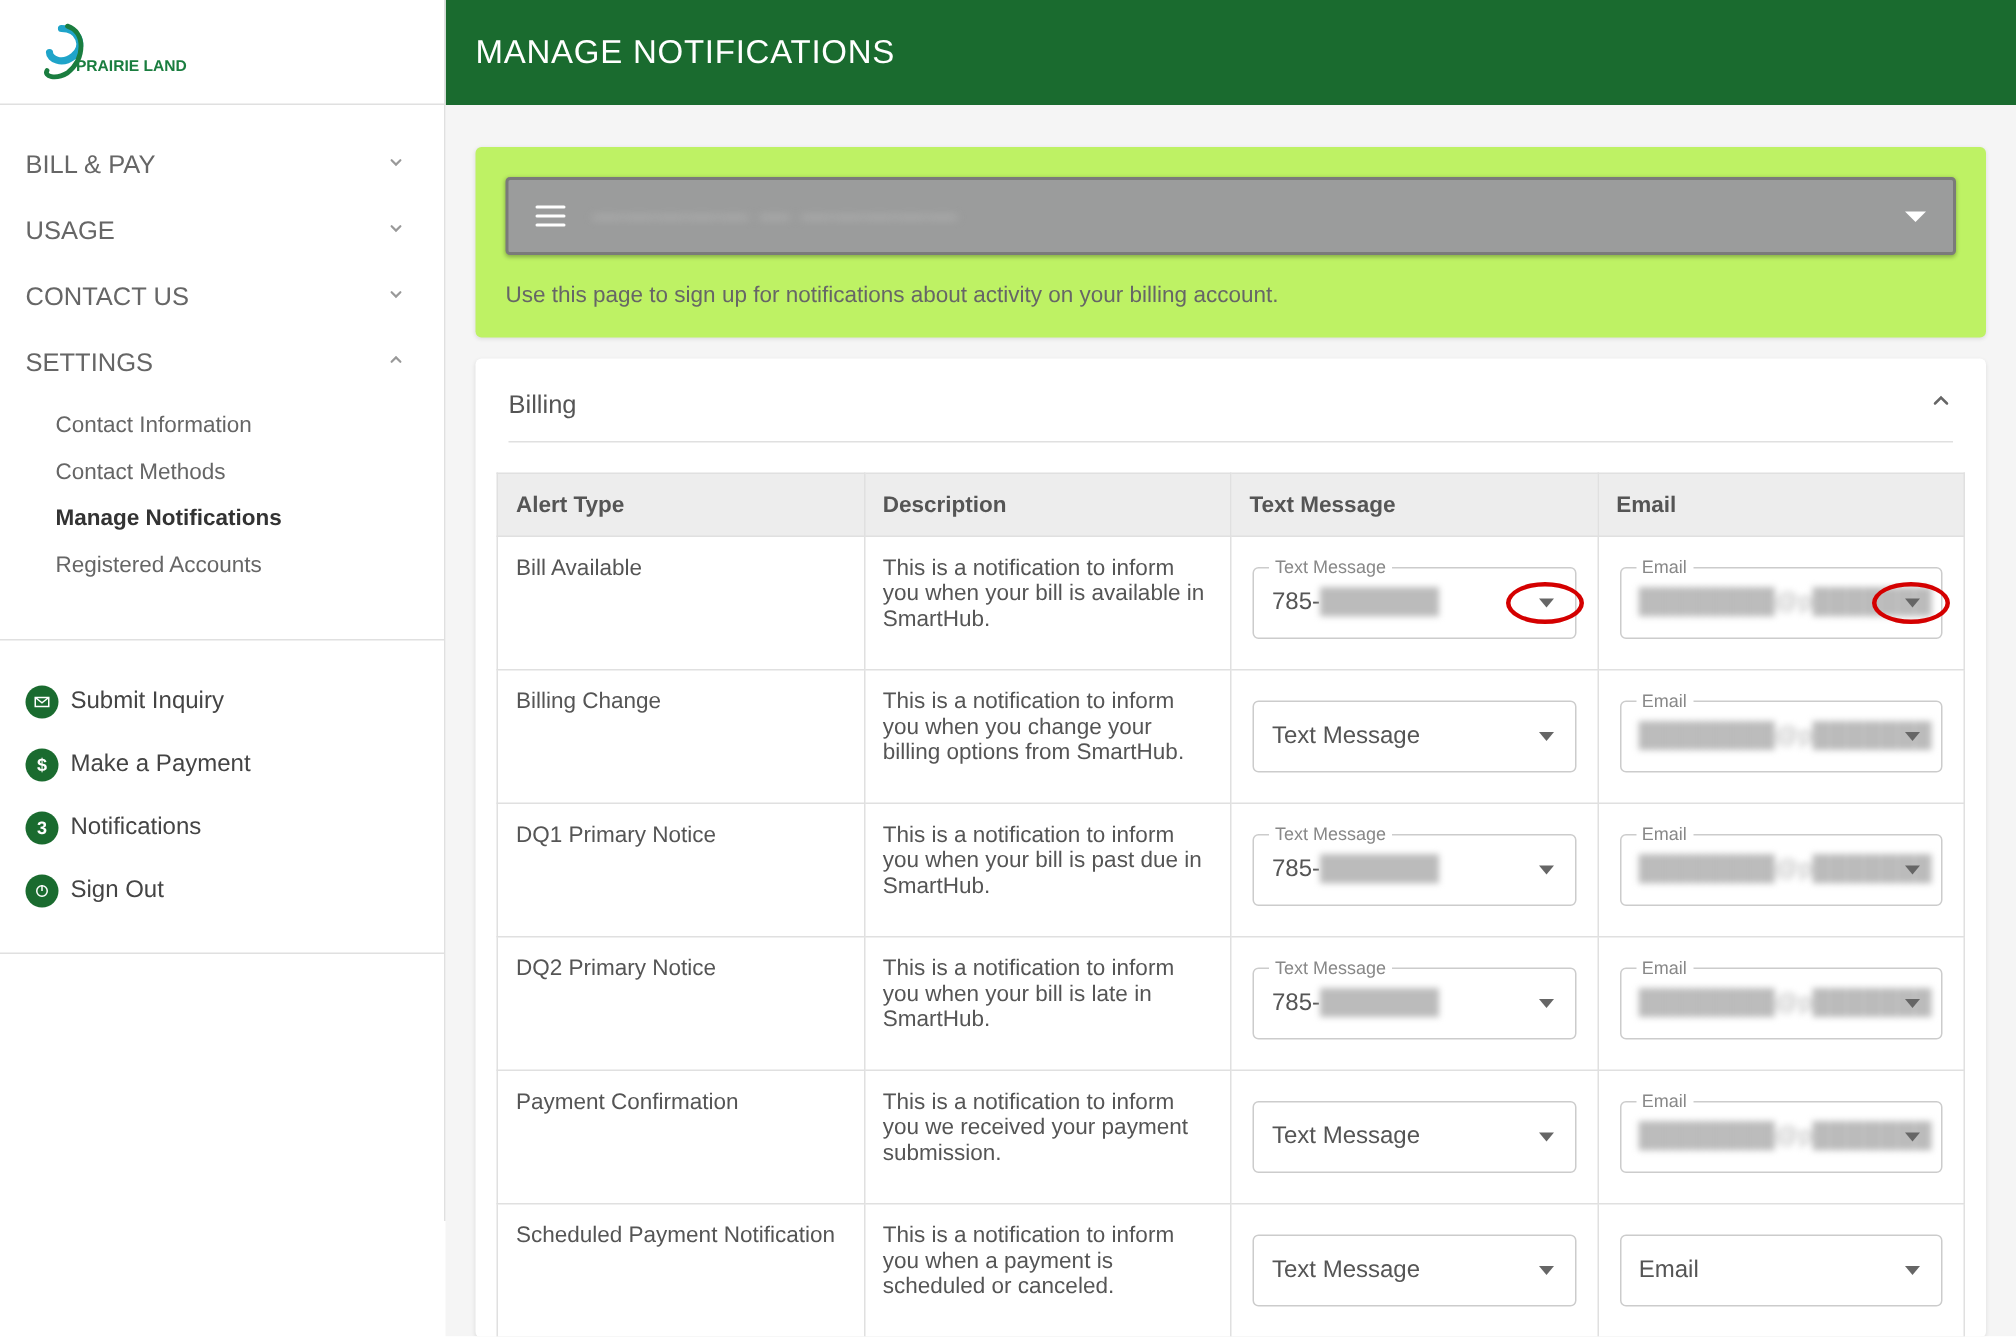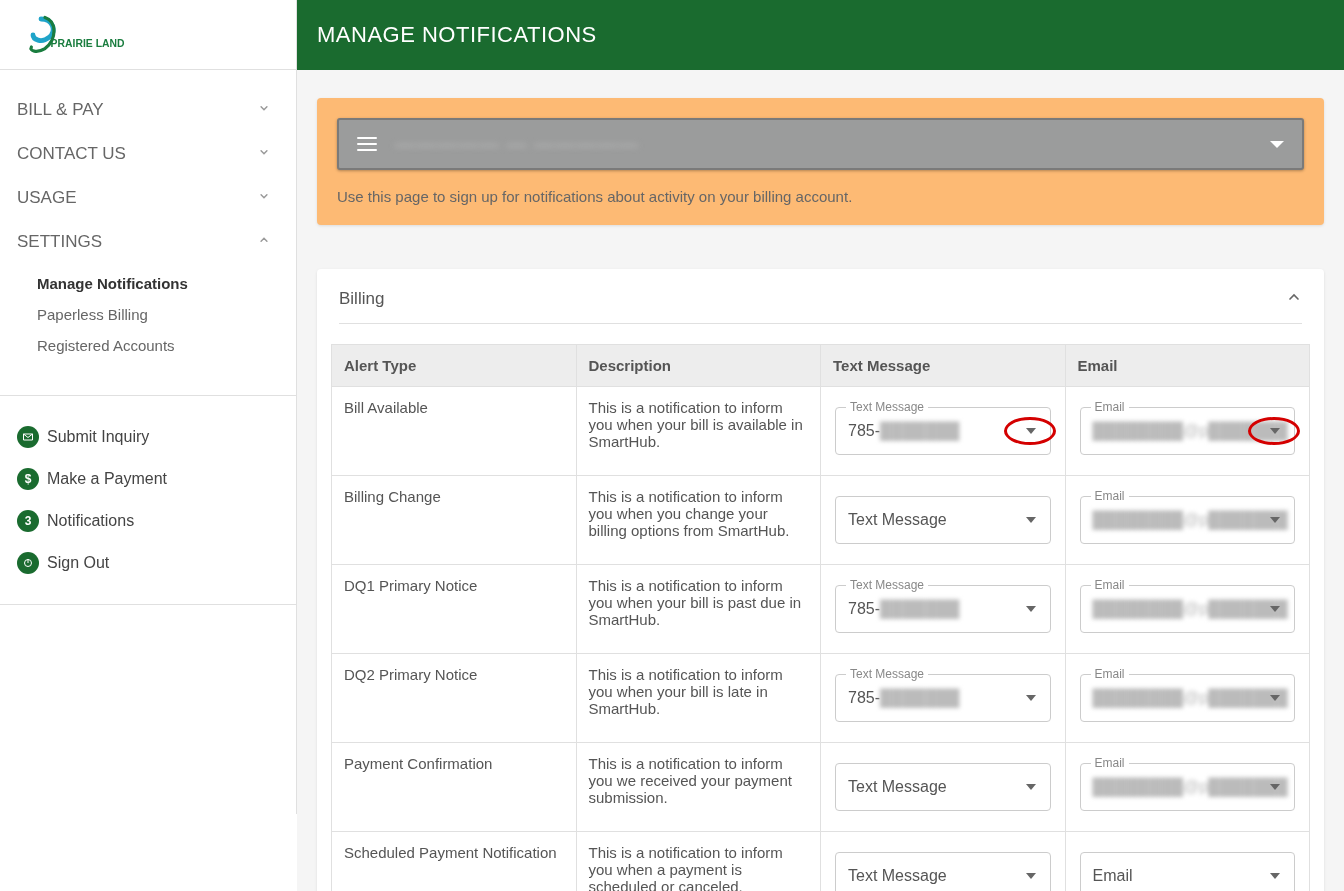--- a/index.html
+++ b/index.html
@@ -16,21 +16,21 @@
   .util-divider { border-top: 1px solid #e0e0e0; margin: 12px 0 0 0; }
   .util-item { display: flex; align-items: center; gap: 8px; padding: 10px 0 10px 17px; font-size: 16px; color: #444; cursor: pointer; }
   .util-icon { width: 22px; height: 22px; border-radius: 50%; background: #1a6b2f; display: flex; align-items: center; justify-content: center; color: #fff; font-size: 12px; font-weight: 700; }
   .util-icon svg { width: 12px; height: 12px; fill: #fff; }
   .util-group { padding: 20px 0; border-bottom: 1px solid #e0e0e0; }
 
   .main { margin-left: 297px; }
   .header { background: #1a6b2f; color: #fff; height: 70px; display: flex; align-items: center; padding-left: 20px; font-size: 22px; font-weight: 500; letter-spacing: 0.5px; }
 
   .content { padding: 28px 20px 0 20px; background: #f5f5f5; height: 821px; overflow: hidden; }
-  .card { background: #fdba74; border-radius: 4px; box-shadow: 0 1px 3px rgba(0,0,0,0.1); padding: 20px; margin-bottom: 44px; }
+  .card { background: #bef264; border-radius: 4px; box-shadow: 0 1px 3px rgba(0,0,0,0.1); padding: 20px; margin-bottom: 14px; }
   .account-selector { background: #9b9c9c; border: 2px solid #7a7a7a; border-radius: 3px; height: 52px; display: flex; align-items: center; justify-content: space-between; padding: 0 18px; color: #fff; margin-bottom: 18px; box-shadow: 0 1px 3px rgba(0,0,0,0.3); }
   .account-selector .left { display: flex; align-items: center; gap: 18px; }
   .hamburger { width: 20px; height: 14px; display: flex; flex-direction: column; justify-content: space-between; }
   .hamburger span { height: 2px; background: #fff; border-radius: 1px; }
   .account-text { color: #c6c6c6; filter: blur(3px); font-size: 20px; letter-spacing: 1px; }
   .triangle-down { width: 0; height: 0; border-left: 7px solid transparent; border-right: 7px solid transparent; border-top: 7px solid #fff; }
   .intro-text { font-size: 15px; color: #666; }
 
   .section-card { background: #fff; border-radius: 4px; box-shadow: 0 1px 3px rgba(0,0,0,0.1); padding: 20px 14px 0 14px; }
   .section-title-row { display: flex; justify-content: space-between; align-items: flex-end; border-bottom: 1px solid #e0e0e0; padding-bottom: 14px; margin: 0 8px 20px 8px; }
@@ -67,46 +67,47 @@
   <div class="nav-group">
     <div class="nav-section">
       <span>BILL &amp; PAY</span>
       <span class="chev">
         <svg width="14" height="14" viewBox="0 0 24 24">
             <path d="M7 10l5 5 5-5" fill="none" stroke="#999" stroke-width="2.5" stroke-linecap="round"></path>
           </svg>
       </span>
     </div>
     <div class="nav-section">
+      <span>USAGE</span>
+      <span class="chev">
+        <svg width="14" height="14" viewBox="0 0 24 24">
+            <path d="M7 10l5 5 5-5" fill="none" stroke="#999" stroke-width="2.5" stroke-linecap="round"></path>
+          </svg>
+      </span>
+    </div>
+    <div class="nav-section">
       <span>CONTACT US</span>
       <span class="chev">
         <svg width="14" height="14" viewBox="0 0 24 24">
             <path d="M7 10l5 5 5-5" fill="none" stroke="#999" stroke-width="2.5" stroke-linecap="round"></path>
           </svg>
       </span>
     </div>
     <div class="nav-section">
-      <span>USAGE</span>
-      <span class="chev">
-        <svg width="14" height="14" viewBox="0 0 24 24">
-            <path d="M7 10l5 5 5-5" fill="none" stroke="#999" stroke-width="2.5" stroke-linecap="round"></path>
-          </svg>
-      </span>
-    </div>
-    <div class="nav-section">
       <span>SETTINGS</span>
       <span class="chev">
         <svg width="14" height="14" viewBox="0 0 24 24">
             <path d="M7 14l5-5 5 5" fill="none" stroke="#999" stroke-width="2.5" stroke-linecap="round"></path>
           </svg>
       </span>
     </div>
     <div class="subnav">
+      <div class="subnav-item">Contact Information</div>
+      <div class="subnav-item">Contact Methods</div>
       <div class="subnav-item active">Manage Notifications</div>
-      <div class="subnav-item">Paperless Billing</div>
       <div class="subnav-item">Registered Accounts</div>
     </div>
   </div>
 
   <div class="util-divider"></div>
   <div class="util-group">
     <div class="util-item">
       <span class="util-icon">
         <svg viewBox="0 0 24 24">
             <path d="M3 6h18v12H3z M3 6l9 7 9-7" fill="none" stroke="#fff" stroke-width="2"></path>

